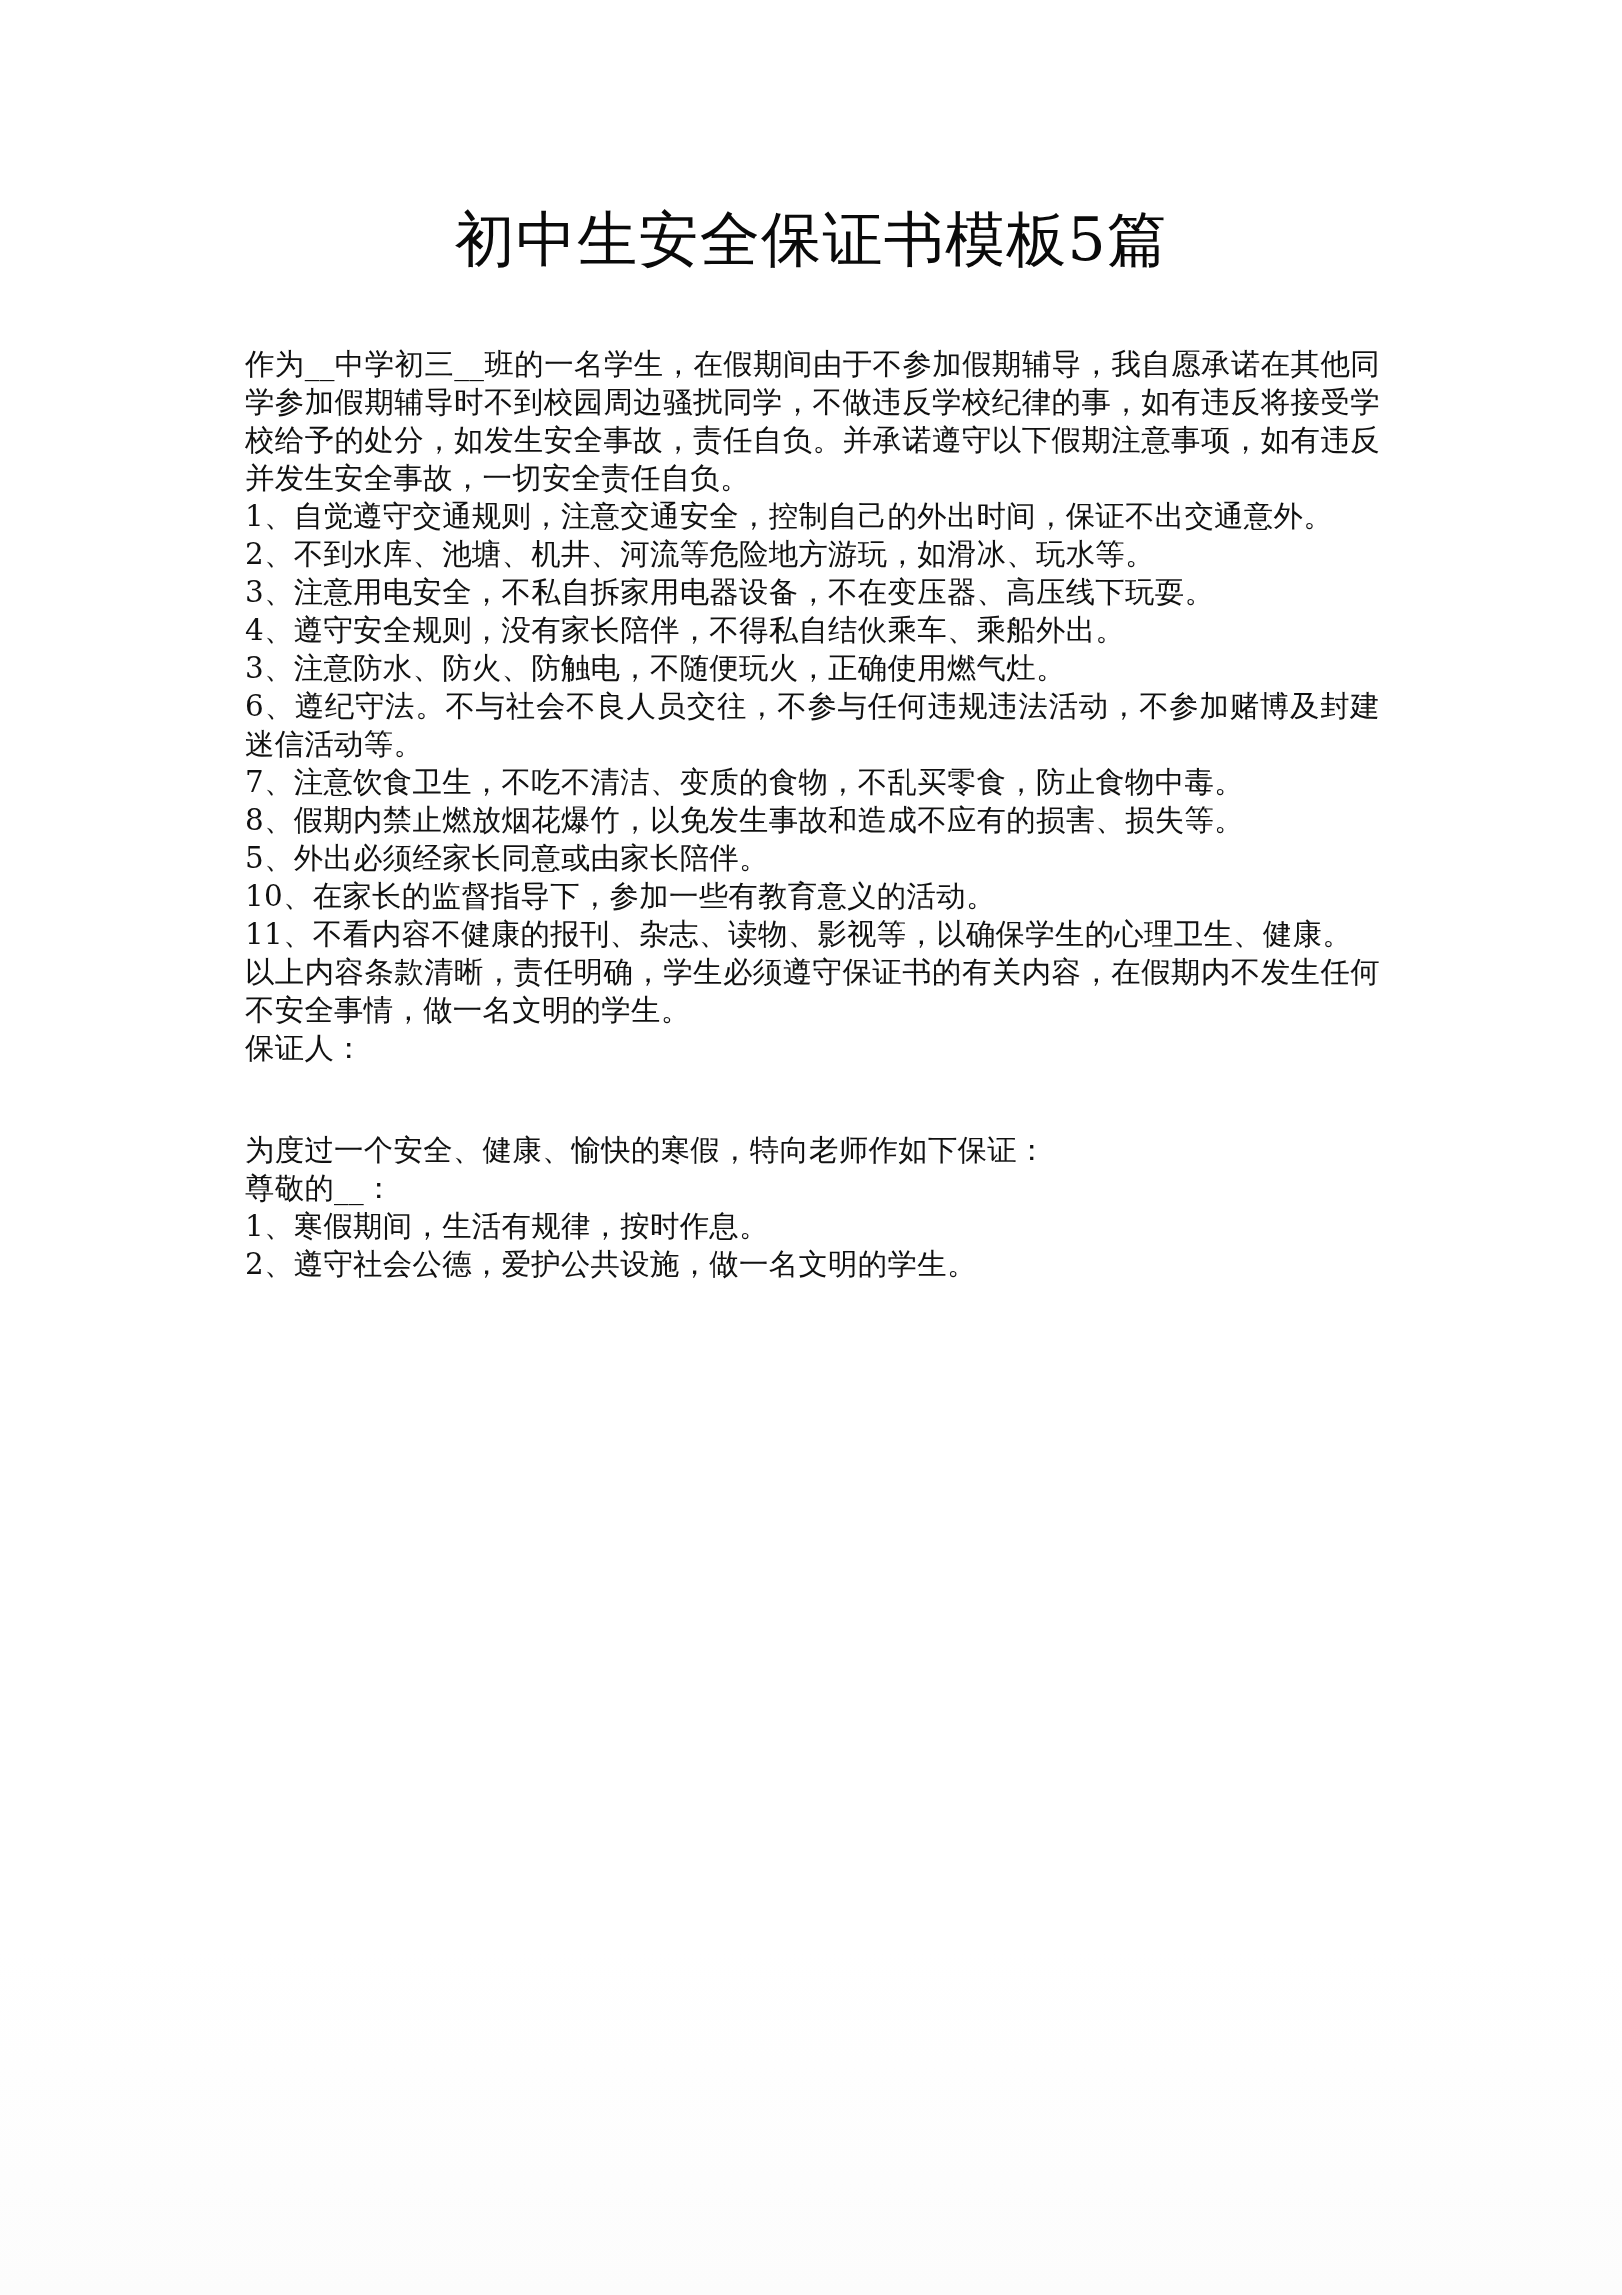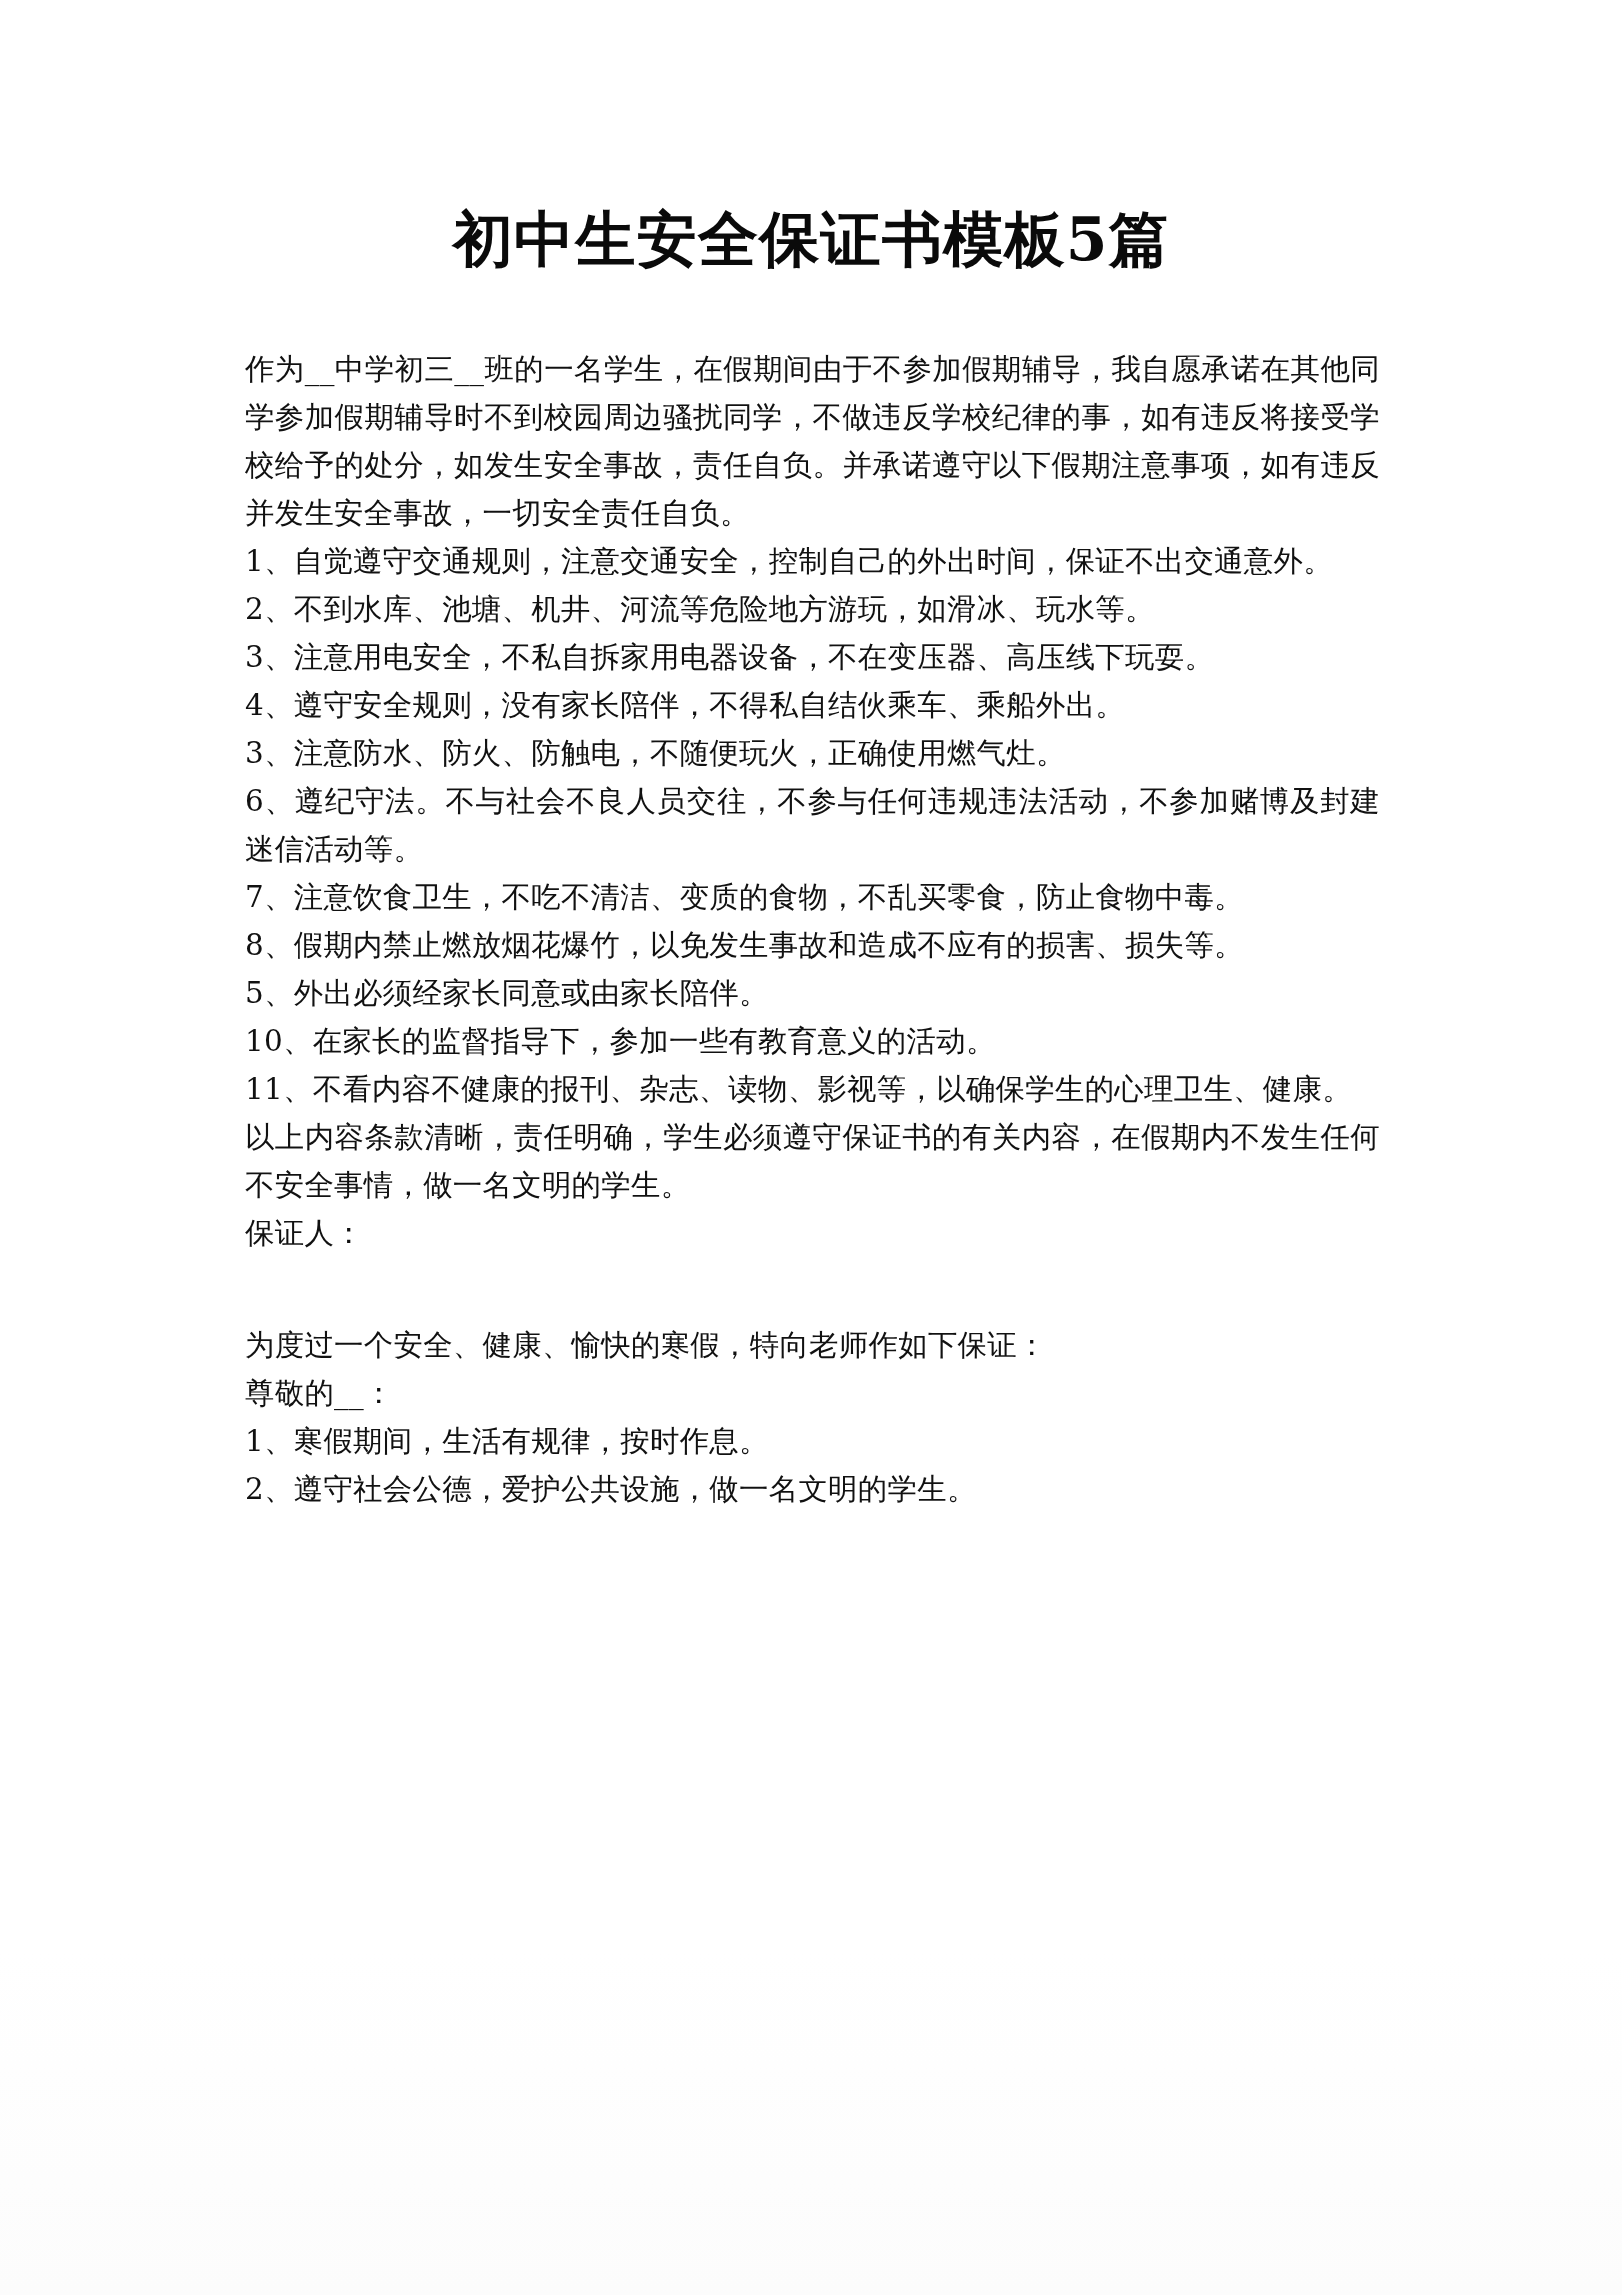--- a/index.html
+++ b/index.html
@@ -26,29 +26,29 @@
       position: absolute;
       top: 200px;
       left: 0;
       width: 1623px;
       text-align: center;
       font-size: 60px;
       line-height: 79px;
       letter-spacing: 1.3px;
       color: #0a0a0a;
       margin: 0;
-      font-weight: bold;
+      font-weight: normal;
     }
     .body {
       position: absolute;
       left: 245px;
       top: 345px;
       width: 1135px;
       font-size: 29.4px;
-      line-height: 48px;
+      line-height: 38px;
       letter-spacing: 0.3px;
       text-align: justify;
       text-justify: inter-character;
     }
     .para {
       margin: 0;
       padding: 0;
     }
     .blank-line {
       height: 64px;

